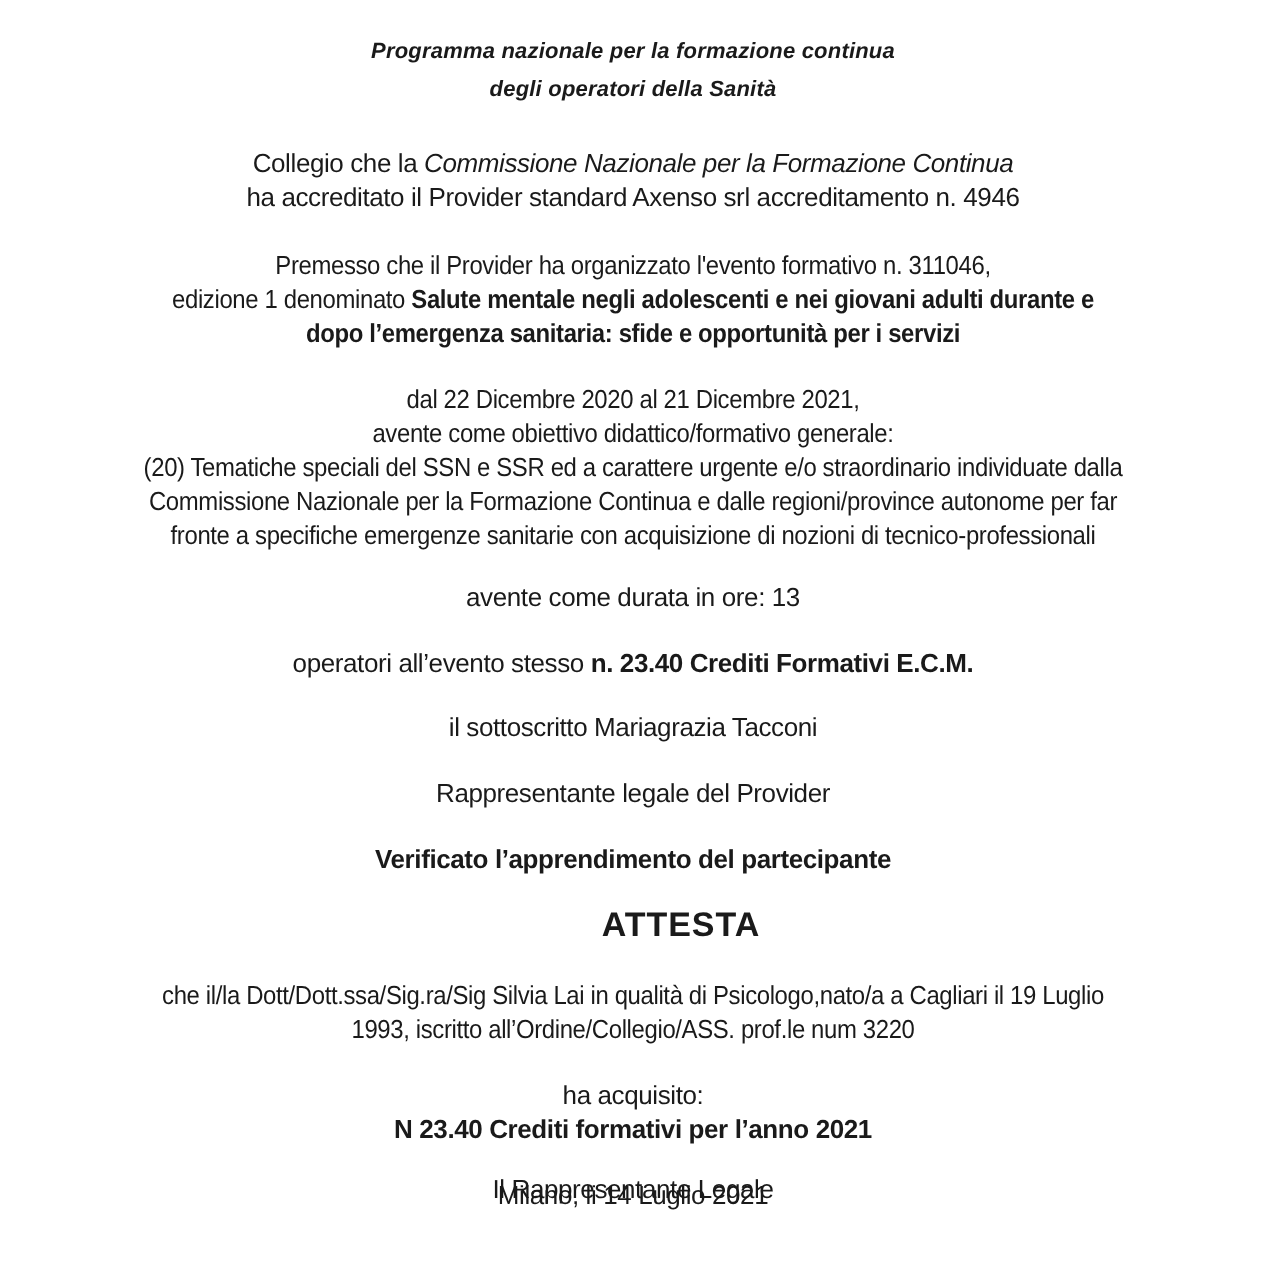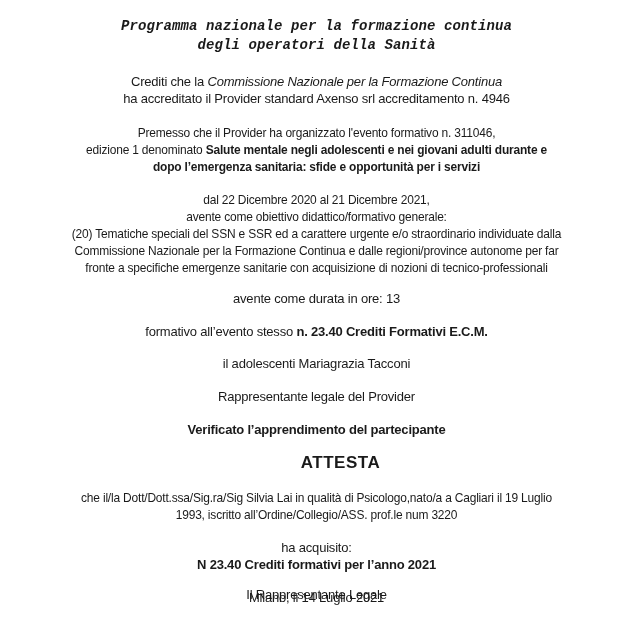--- a/index.html
+++ b/index.html
@@ -33,66 +33,65 @@
       letter-spacing: -0.2px;
     }
     .narrow {
       font-family: "Liberation Sans", sans-serif;
       transform: scaleX(0.92);
       transform-origin: center;
     }
     .title {
       font-weight: bold;
       font-style: italic;
-      font-size: 14px;
+      font-size: 11px;
       line-height: 18px;
       letter-spacing: 0.1px;
-      font-family: Liberation Mono, monospace;
     }
     .it { font-style: italic; }
     .b { font-weight: bold; }
     .attesta {
       font-weight: bold;
       font-size: 17px;
       line-height: 20px;
       letter-spacing: 0.5px;
     }
   </style>
 </head>
 <body>
 
 <div class="doc">
 
   <div class="line title" style="top:17px;">Programma nazionale per la formazione continua</div>
   <div class="line title" style="top:36px;">degli operatori della Sanità</div>
 
   <div class="line" style="top:73px;">
-    <span>Crediti che la </span><span class="it">Commissione Nazionale per la Formazione Continua</span>
+    <span>Collegio che la </span><span class="it">Commissione Nazionale per la Formazione Continua</span>
   </div>
   <div class="line" style="top:90px;">ha accreditato il Provider standard Axenso srl accreditamento n. 4946</div>
 
   <div class="line narrow" style="top:124px;">Premesso che il Provider ha organizzato l'evento formativo n. 311046,</div>
   <div class="line narrow" style="top:141px;">
     <span>edizione 1 denominato </span><span class="b">Salute mentale negli adolescenti e nei giovani adulti durante e</span>
   </div>
   <div class="line narrow b" style="top:158px;">dopo l’emergenza sanitaria: sfide e opportunità per i servizi</div>
 
   <div class="line narrow" style="top:191px;">dal 22 Dicembre 2020 al 21 Dicembre 2021,</div>
   <div class="line narrow" style="top:208px;">avente come obiettivo didattico/formativo generale:</div>
   <div class="line narrow" style="top:225px;">(20) Tematiche speciali del SSN e SSR ed a carattere urgente e/o straordinario individuate dalla</div>
   <div class="line narrow" style="top:242px;">Commissione Nazionale per la Formazione Continua e dalle regioni/province autonome per far</div>
   <div class="line narrow" style="top:259px;">fronte a specifiche emergenze sanitarie con acquisizione di nozioni di tecnico-professionali</div>
 
   <div class="line" style="top:290px;">avente come durata in ore: 13</div>
 
   <div class="line" style="top:323px;">
-    <span>formativo all’evento stesso </span><span class="b">n. 23.40 Crediti Formativi E.C.M.</span>
+    <span>operatori all’evento stesso </span><span class="b">n. 23.40 Crediti Formativi E.C.M.</span>
   </div>
 
-  <div class="line" style="top:355px;">il adolescenti Mariagrazia Tacconi</div>
+  <div class="line" style="top:355px;">il sottoscritto Mariagrazia Tacconi</div>
 
   <div class="line" style="top:388px;text-align:center;">Rappresentante legale del Provider</div>
 
   <div class="line b" style="top:421px;">Verificato l’apprendimento del partecipante</div>
 
   <div class="attesta line" style="top:453px;margin-left:24px;">ATTESTA</div>
 
   <div class="line narrow" style="top:489px;">che il/la Dott/Dott.ssa/Sig.ra/Sig Silvia Lai in qualità di Psicologo,nato/a a Cagliari il 19 Luglio</div>
   <div class="line narrow" style="top:506px;">1993, iscritto all’Ordine/Collegio/ASS. prof.le num 3220</div>
 

